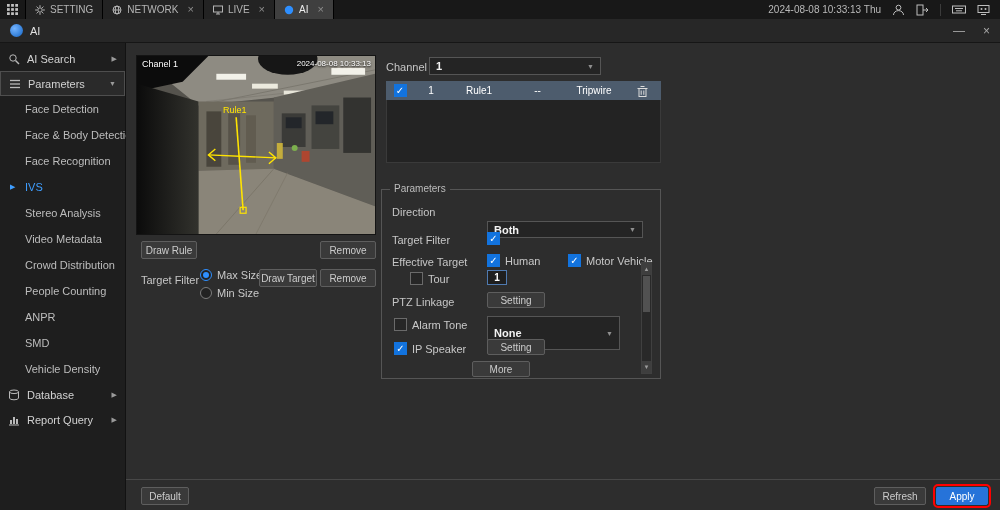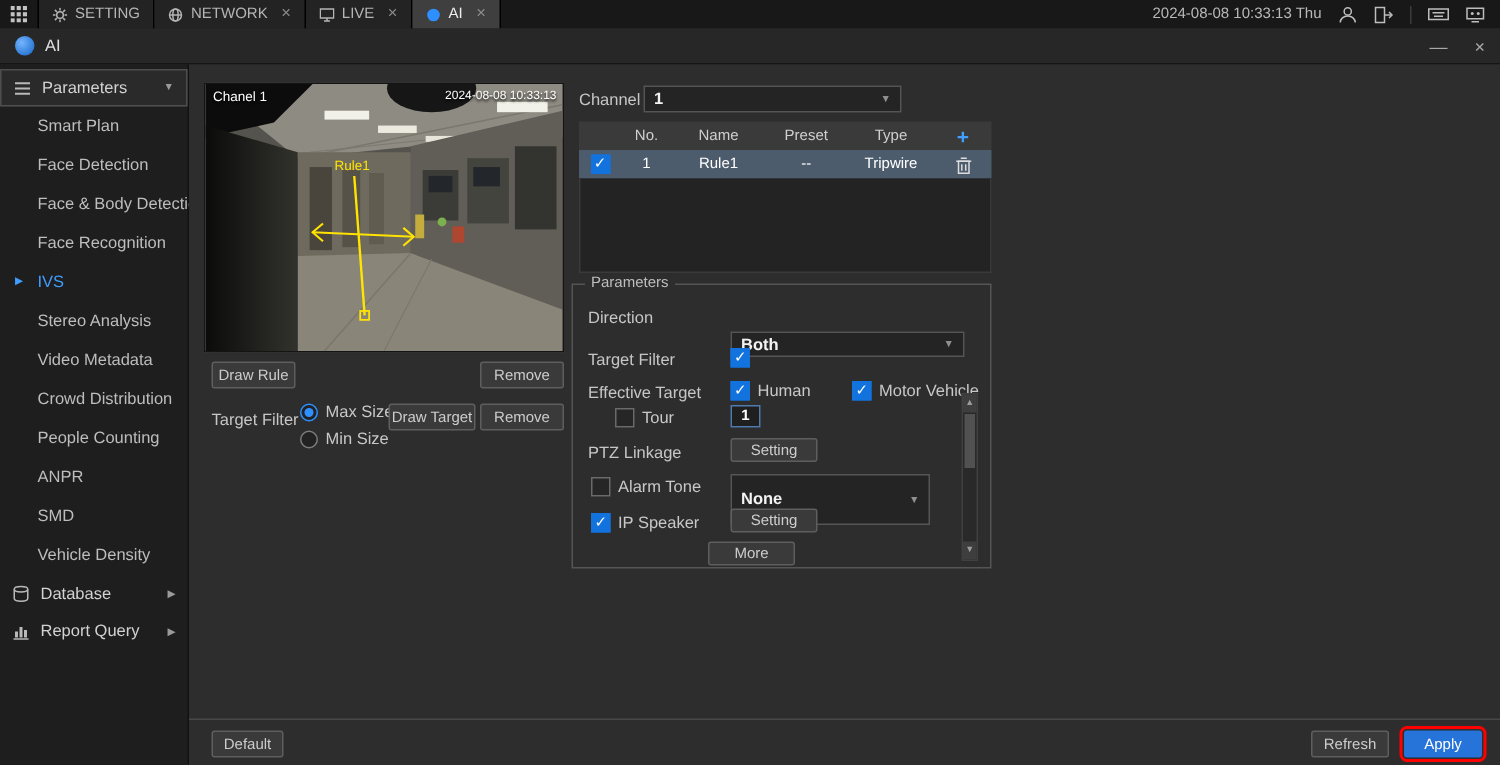--- a/index.html
+++ b/index.html
@@ -189,35 +189,44 @@
 <div class="titlebar">
   <span class="ai-dot"></span>
   <span class="win-title">AI</span>
   <span class="win-controls">
     <span>—</span>
     <span>×</span>
   </span>
 </div>
 
 <div class="sidebar">
+  <div class="side-section">
+    <span class="sicon">
+      <svg width="12" height="12" viewBox="0 0 12 12">
+          <circle cx="5" cy="5" r="3.2" fill="none" stroke="#b9b9b9"></circle>
+          <line x1="7.5" y1="7.5" x2="11" y2="11" stroke="#b9b9b9" stroke-width="1.4"></line>
+        </svg>
+    </span>
+    <span>AI Search</span>
+    <span class="arr">▶</span>
+  </div>
   <div class="side-section current">
     <span class="sicon">
       <svg width="12" height="12" viewBox="0 0 12 12">
           <g stroke="#b9b9b9" stroke-width="1.3">
             <line x1="1" y1="2.5" x2="11" y2="2.5"></line>
             <line x1="1" y1="6" x2="11" y2="6"></line>
             <line x1="1" y1="9.5" x2="11" y2="9.5"></line>
           </g>
         </svg>
     </span>
     <span>Parameters</span>
     <span class="arr">▼</span>
   </div>
 
-  <div class="side-item">Smart Plan</div>
   <div class="side-item">Face Detection</div>
   <div class="side-item">Face &amp; Body Detection</div>
   <div class="side-item">Face Recognition</div>
   <div class="side-item active">
     <span class="larr">▶</span>
     <span>IVS</span>
   </div>
   <div class="side-item">Stereo Analysis</div>
   <div class="side-item">Video Metadata</div>
   <div class="side-item">Crowd Distribution</div>
@@ -313,30 +322,20 @@
   <button class="btn" style="left:133px;top:226px;width:58px">Draw Target</button>
   <button class="btn" style="left:194px;top:226px;width:56px">Remove</button>
 
   <div class="lab" style="left:260px;top:18px">Channel</div>
   <div class="select" style="left:303px;top:14px;width:172px;height:18px">
     <span>1</span>
     <span class="dd">▼</span>
   </div>
 
   <div class="table" style="left:260px;top:38px;width:275px">
-    <div class="thead">
-      <span class="c-cb"></span>
-      <span class="c-no">No.</span>
-      <span class="c-name">Name</span>
-      <span class="c-preset">Preset</span>
-      <span class="c-type">Type</span>
-      <span class="c-act">
-          <span class="add">+</span>
-        </span>
-    </div>
     <div class="trow">
       <span class="c-cb">
         <span class="cb on">
             <span class="ck">✓</span>
           </span>
       </span>
       <span class="c-no">1</span>
       <span class="c-name">Rule1</span>
       <span class="c-preset">--</span>
       <span class="c-type">Tripwire</span>

